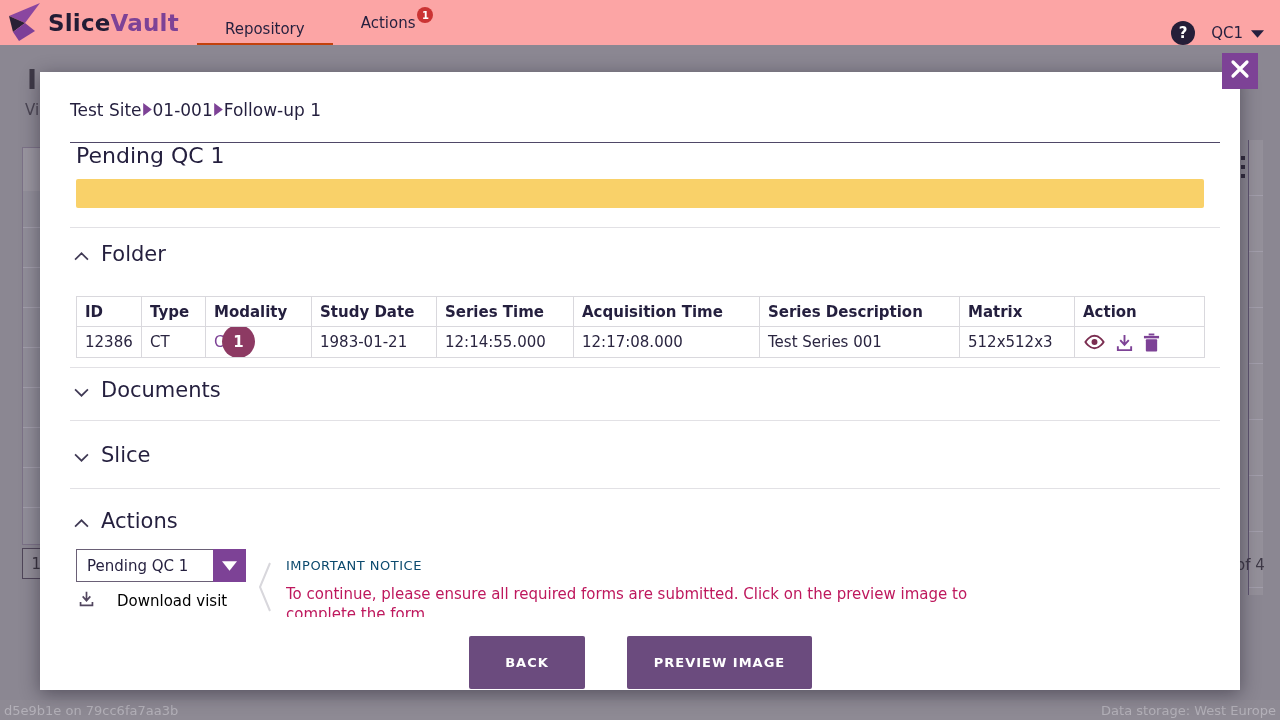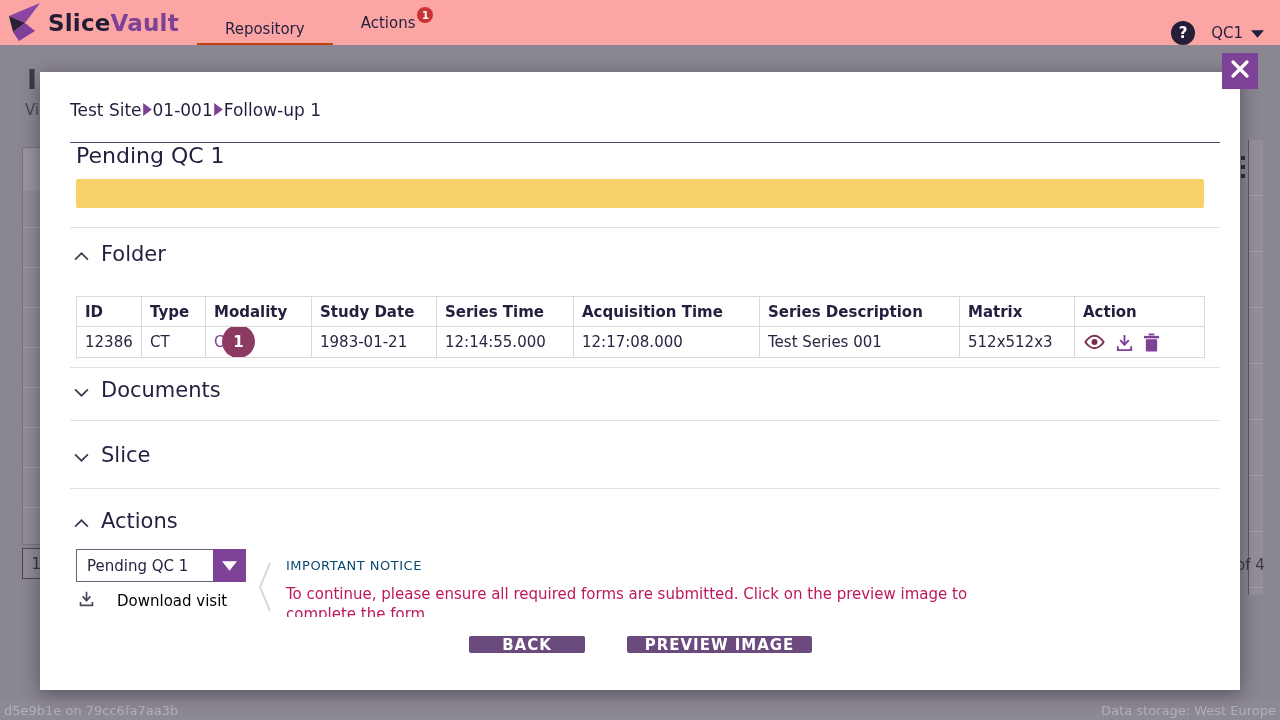--- a/index.html
+++ b/index.html
@@ -63,21 +63,21 @@
   
   .status-select { position:absolute; left:36px; top:477px; width:170px; height:33px; border:1px solid #6a6076; display:flex; align-items:center; cursor:pointer; }
   .status-select .value { flex:1; padding-left:10px; font-size:15px; color:#241f3e; }
   .status-select .arrow-box { width:33px; height:33px; margin:-1px -1px -1px 0; background:#7d4296; display:flex; align-items:center; justify-content:center; }
   .download-visit { position:absolute; left:38px; top:518px; display:flex; align-items:center; gap:22px; font-size:15px; color:#000000; cursor:pointer; }
   .notice-pointer { position:absolute; left:218px; top:490px; }
   .notice-title { position:absolute; left:246px; top:486px; font-size:13px; letter-spacing:0.5px; color:#0c4a6e; }
   .notice-body { position:absolute; left:246px; top:512px; width:740px; height:33px; overflow:hidden; font-size:15px; color:#be185d; line-height:20px; }
   .notice-body div { margin-bottom:1px; }
 
-  .btn { position:absolute; top:564px; height:17px; background:#6b4b7e; color:#fff; font-size:15px; font-weight:700; letter-spacing:1px; border:none; border-radius:2px; cursor:pointer; font-family:inherit; }
+  .btn { position:absolute; top:564px; height:53px; background:#6b4b7e; color:#fff; font-size:13px; font-weight:700; letter-spacing:1px; border:none; border-radius:2px; cursor:pointer; font-family:inherit; }
   .btn-back { left:429px; width:116px; }
   .btn-preview { left:587px; width:185px; }
 
   
   .footer { position:absolute; left:0; top:700px; width:1280px; height:20px; background:#8e8a94; z-index:2; display:flex; align-items:center; font-size:13px; }
   .footer .f-left { color:#b3b0b8; margin-left:4px; }
   .footer .f-center { color:#a5a2ab; position:absolute; left:0; width:100%; text-align:center; }
   .footer .f-right { color:#b3b0b8; margin-left:auto; margin-right:4px; position:relative; }
 </style>
 </head>

